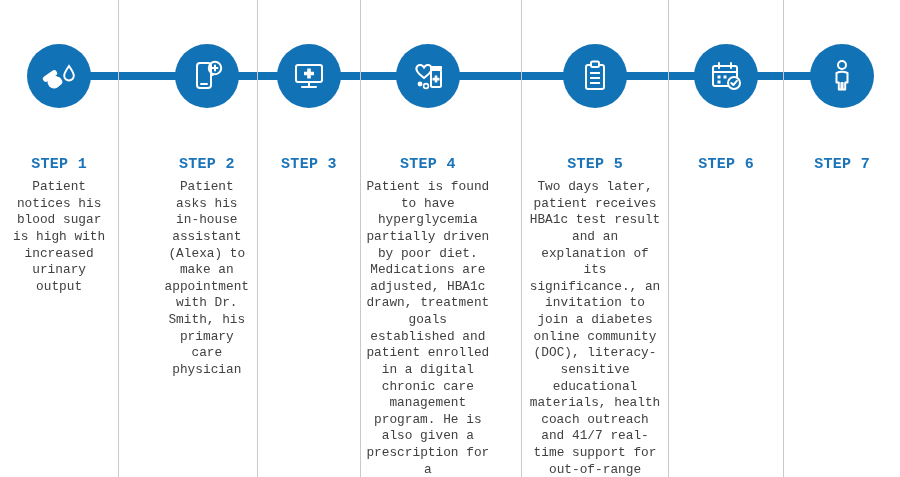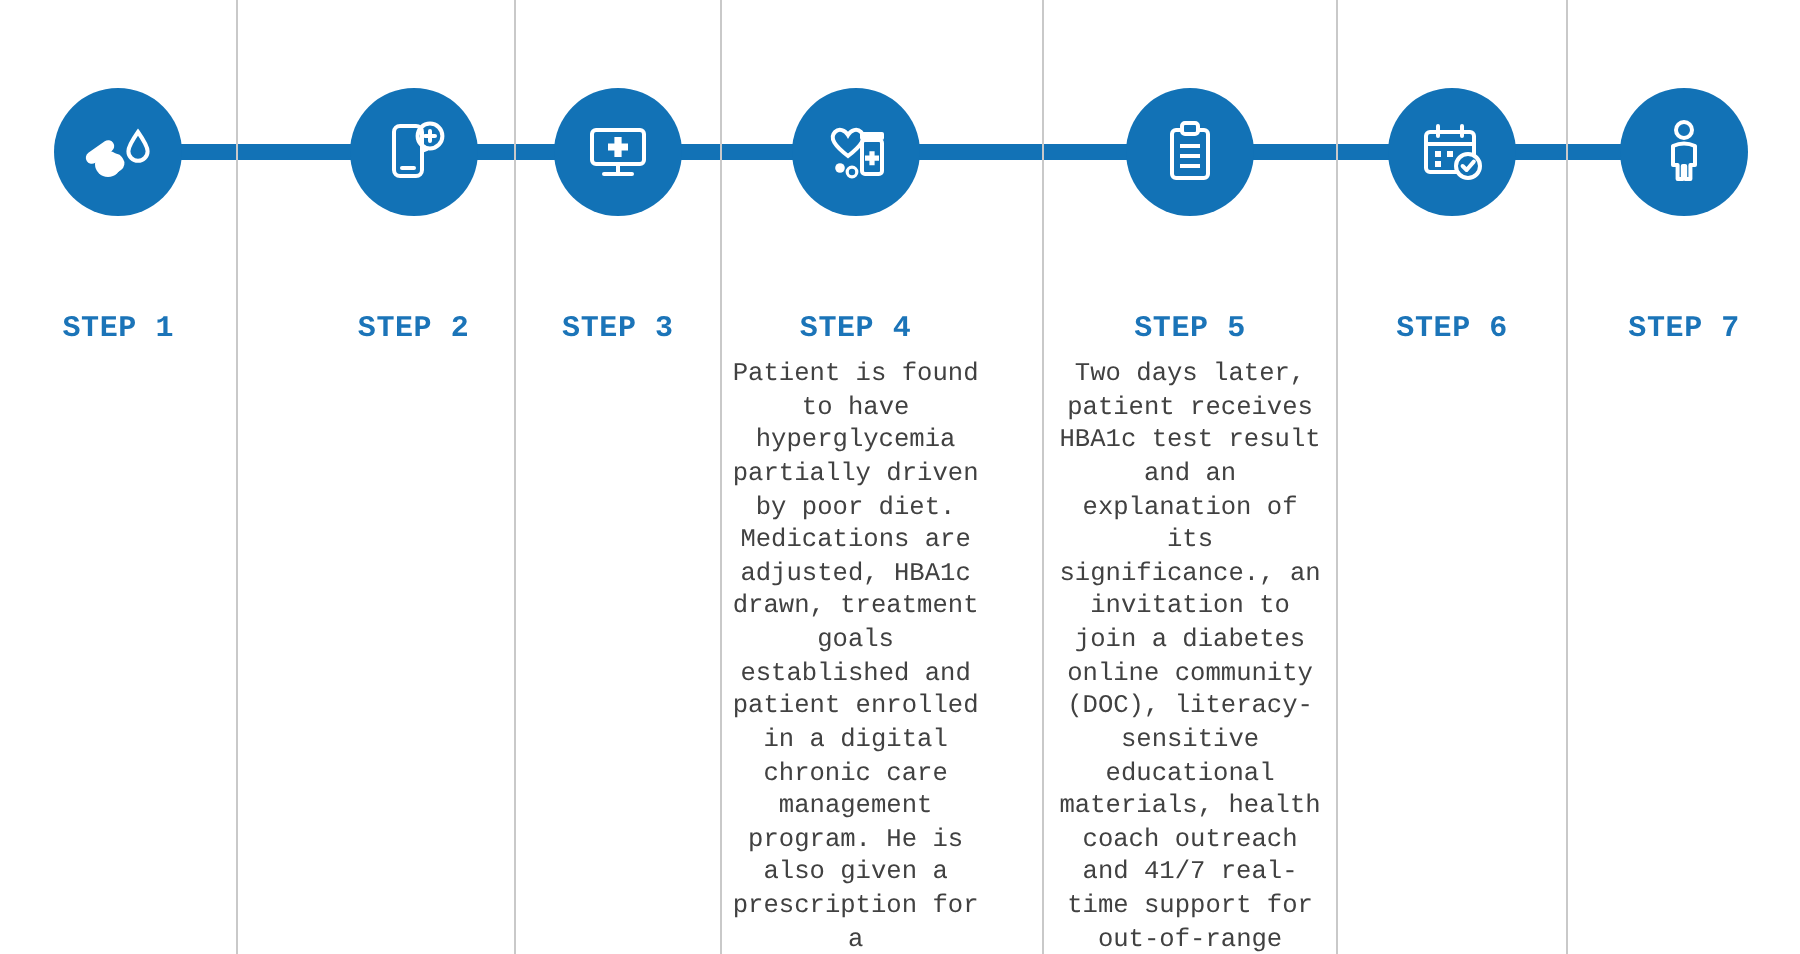--- a/index.html
+++ b/index.html
@@ -74,33 +74,35 @@
         <svg viewBox="0 0 40 40">
           <g fill="#fff">
             <rect x="3" y="17" width="16" height="6" rx="3" transform="rotate(-35 11 20)"></rect>
             <circle cx="15" cy="26" r="6.5"></circle>
             <rect x="11" y="22" width="12" height="9" rx="4" transform="rotate(-35 17 26)"></rect>
           </g>
           <path d="M30 10 c3.2 4.6 4.8 7.2 4.8 9.6 a4.8 4.8 0 0 1 -9.6 0 c0 -2.4 1.6 -5 4.8 -9.6 z" fill="none" stroke="#fff" stroke-width="2"></path>
         </svg>
       </div>
       <div class="step-label">STEP 1</div>
+      <div class="step-desc">Patient notices his blood sugar is high with increased urinary output</div>
     </div>
 
     <div class="col" style="flex:107 1 0;padding-left:44px;">
       <div class="circle">
         <svg viewBox="0 0 40 40">
           <rect x="10" y="7" width="14" height="25" rx="3" fill="none" stroke="#fff" stroke-width="2"></rect>
           <line x1="14" y1="28" x2="20" y2="28" stroke="#fff" stroke-width="2" stroke-linecap="round"></line>
           <circle cx="28" cy="12" r="6.2" fill="none" stroke="#fff" stroke-width="2"></circle>
           <path d="M28 9.5 v5 M25.5 12 h5" stroke="#fff" stroke-width="2" stroke-linecap="round"></path>
           <path d="M24.8 17.6 L22.8 21 L27.2 19.2 Z" fill="#fff"></path>
         </svg>
       </div>
       <div class="step-label">STEP 2</div>
+      <div class="step-desc">Patient asks his in-house assistant (Alexa) to make an appointment with Dr. Smith, his primary care physician</div>
     </div>
 
     <div class="col" style="flex:107 1 0;">
       <div class="circle">
         <svg viewBox="0 0 40 40">
           <rect x="7" y="9" width="26" height="17" rx="2" fill="none" stroke="#fff" stroke-width="2"></rect>
           <path d="M18.2 12.5 h3.6 v3.2 h3.2 v3.6 h-3.2 v3.2 h-3.6 v-3.2 h-3.2 v-3.6 h3.2 z" fill="#fff"></path>
           <line x1="20" y1="26" x2="20" y2="30" stroke="#fff" stroke-width="2"></line>
           <line x1="13" y1="31" x2="27" y2="31" stroke="#fff" stroke-width="2" stroke-linecap="round"></line>
         </svg>

